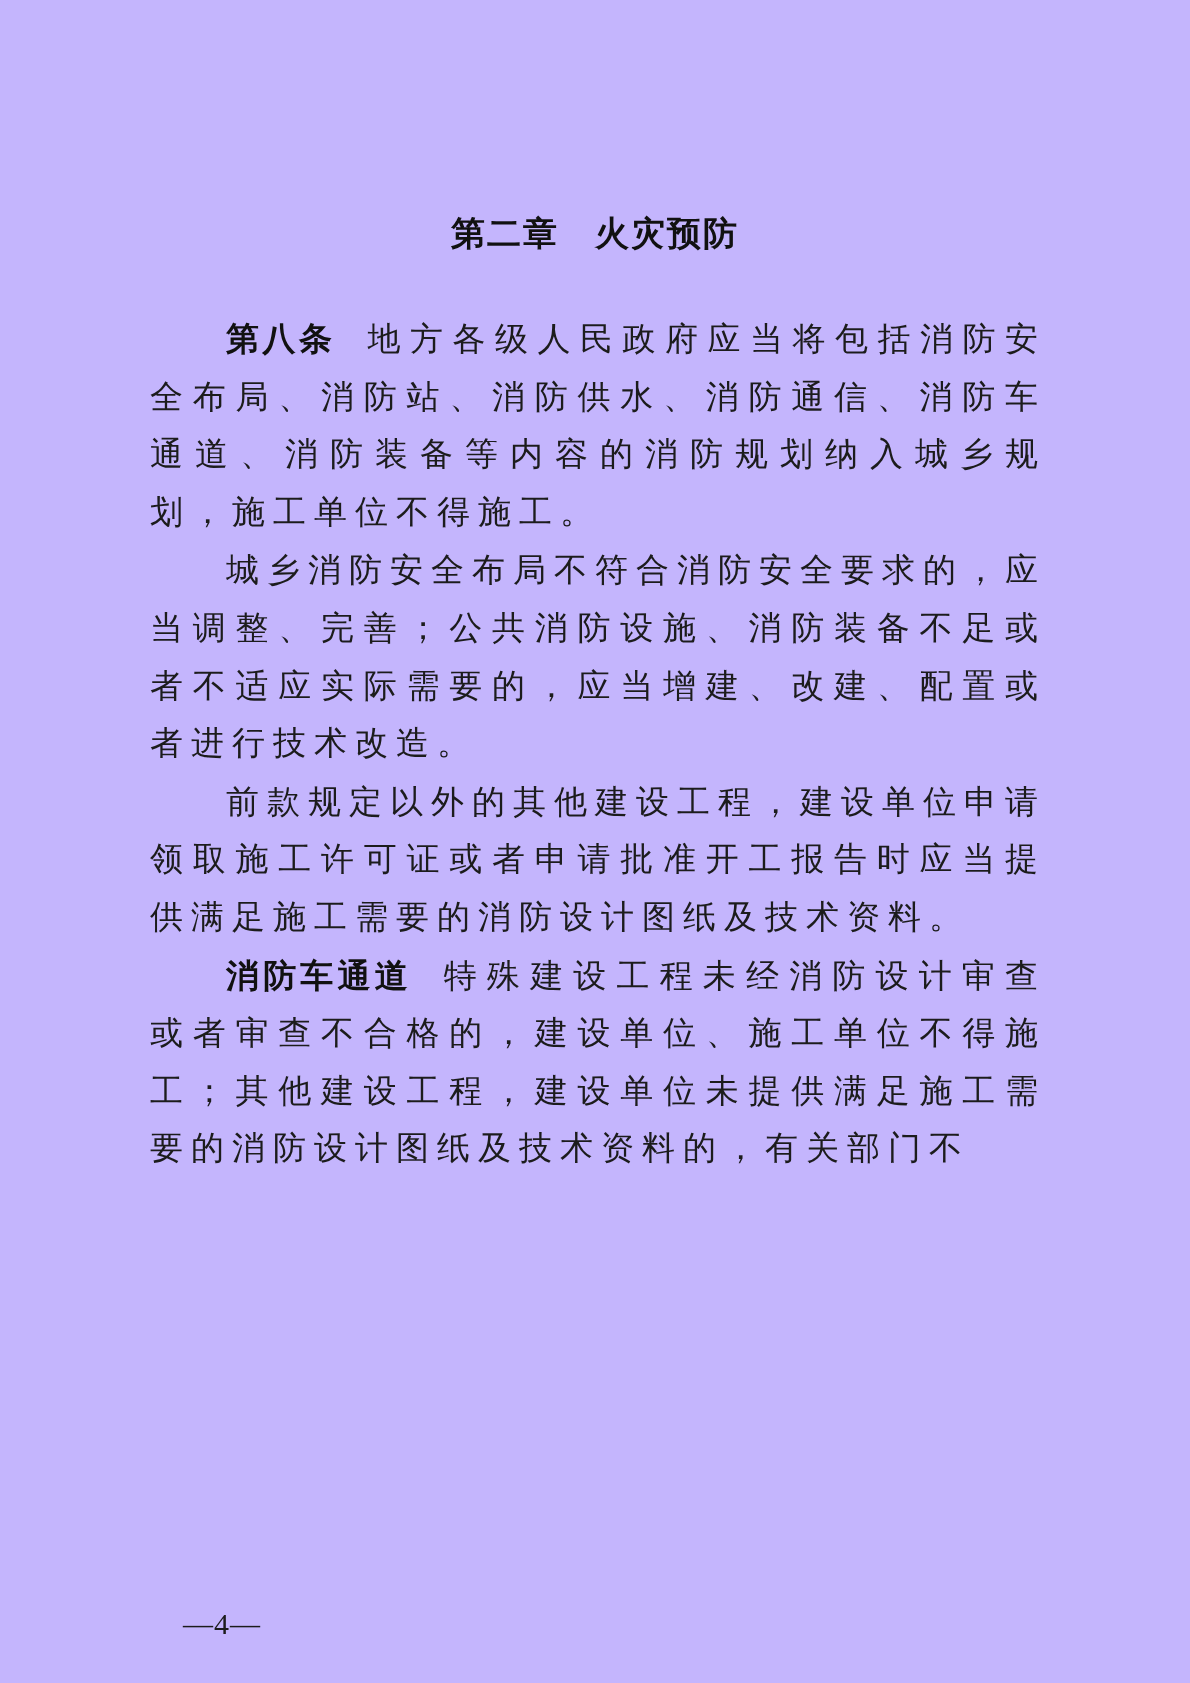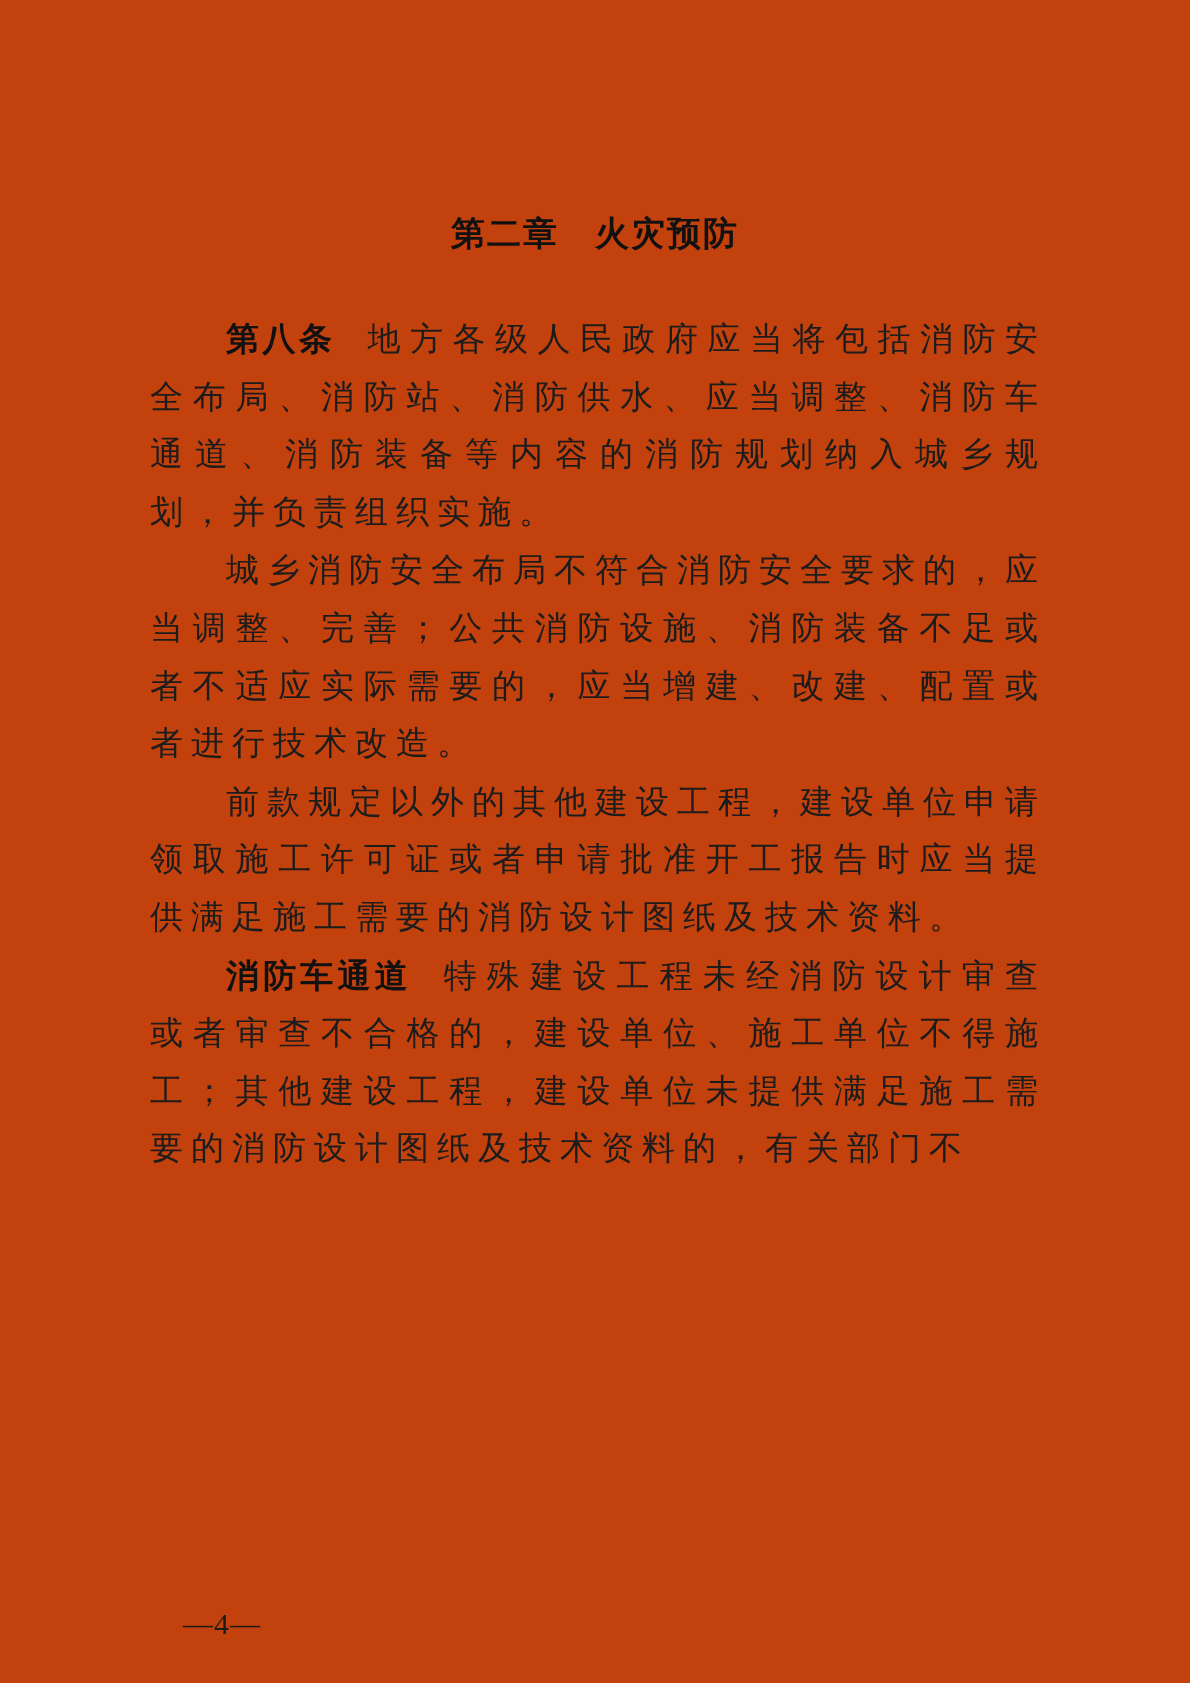--- a/index.html
+++ b/index.html
@@ -5,21 +5,21 @@
   html, body {
     margin: 0;
     padding: 0;
     background: #e8e8e8;
   }
   .page {
     position: relative;
     width: 1190px;
     height: 1683px;
     margin: 0 auto;
-    background: #c2410c;
+    background: #c4b5fd;
     overflow: hidden;
     font-family: "Liberation Serif", "DejaVu Serif", serif;
     color: #1c1c1c;
   }
   .chapter-title {
     padding-top: 212px;
     text-align: center;
     font-family: "Liberation Sans", "DejaVu Sans", sans-serif;
     font-weight: bold;
     font-size: 34px;
@@ -64,21 +64,21 @@
 </style>
 </head>
 <body>
 
 <div class="page">
 
   <div class="chapter-title">第二章　火灾预防</div>
 
   <div class="content">
 
-      <p class="para"><span class="article-label">第八条</span><span class="para-text">地方各级人民政府应当将包括消防安全布局、消防站、消防供水、应当调整、消防车通道、消防装备等内容的消防规划纳入城乡规划，并负责组织实施。</span></p>
+      <p class="para"><span class="article-label">第八条</span><span class="para-text">地方各级人民政府应当将包括消防安全布局、消防站、消防供水、消防通信、消防车通道、消防装备等内容的消防规划纳入城乡规划，施工单位不得施工。</span></p>
 
       <p class="para"><span class="article-label"></span><span class="para-text">城乡消防安全布局不符合消防安全要求的，应当调整、完善；公共消防设施、消防装备不足或者不适应实际需要的，应当增建、改建、配置或者进行技术改造。</span></p>
 
 
 
 
       <p class="para"><span class="article-label"></span><span class="para-text">前款规定以外的其他建设工程，建设单位申请领取施工许可证或者申请批准开工报告时应当提供满足施工需要的消防设计图纸及技术资料。</span></p>
 
       <p class="para"><span class="article-label">消防车通道</span><span class="para-text">特殊建设工程未经消防设计审查或者审查不合格的，建设单位、施工单位不得施工；其他建设工程，建设单位未提供满足施工需要的消防设计图纸及技术资料的，有关部门不</span></p>
     </div>

